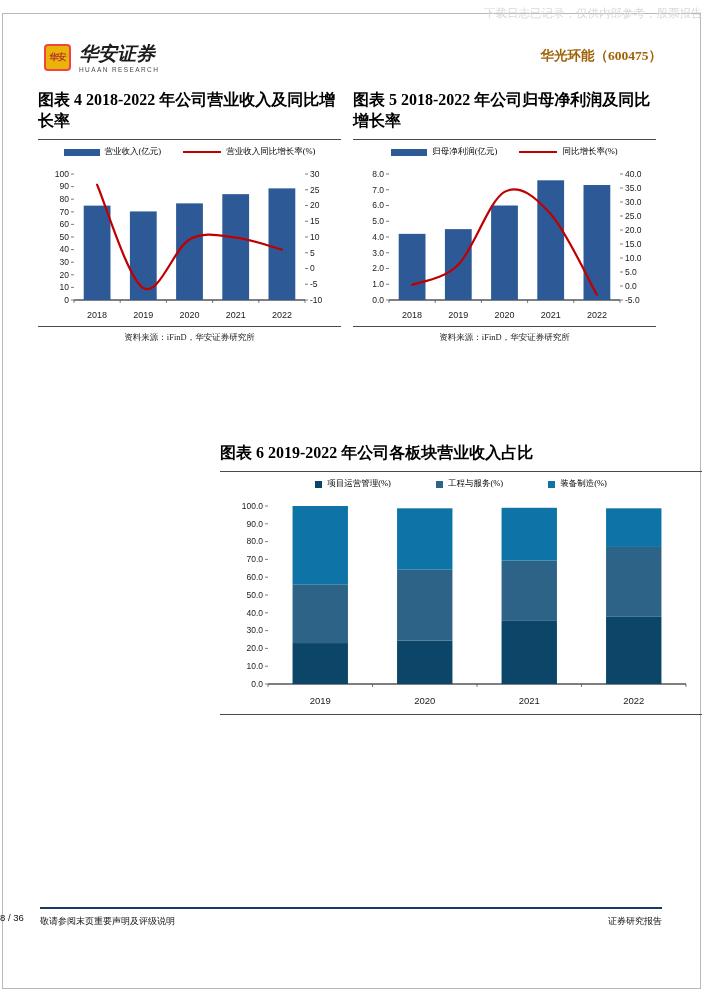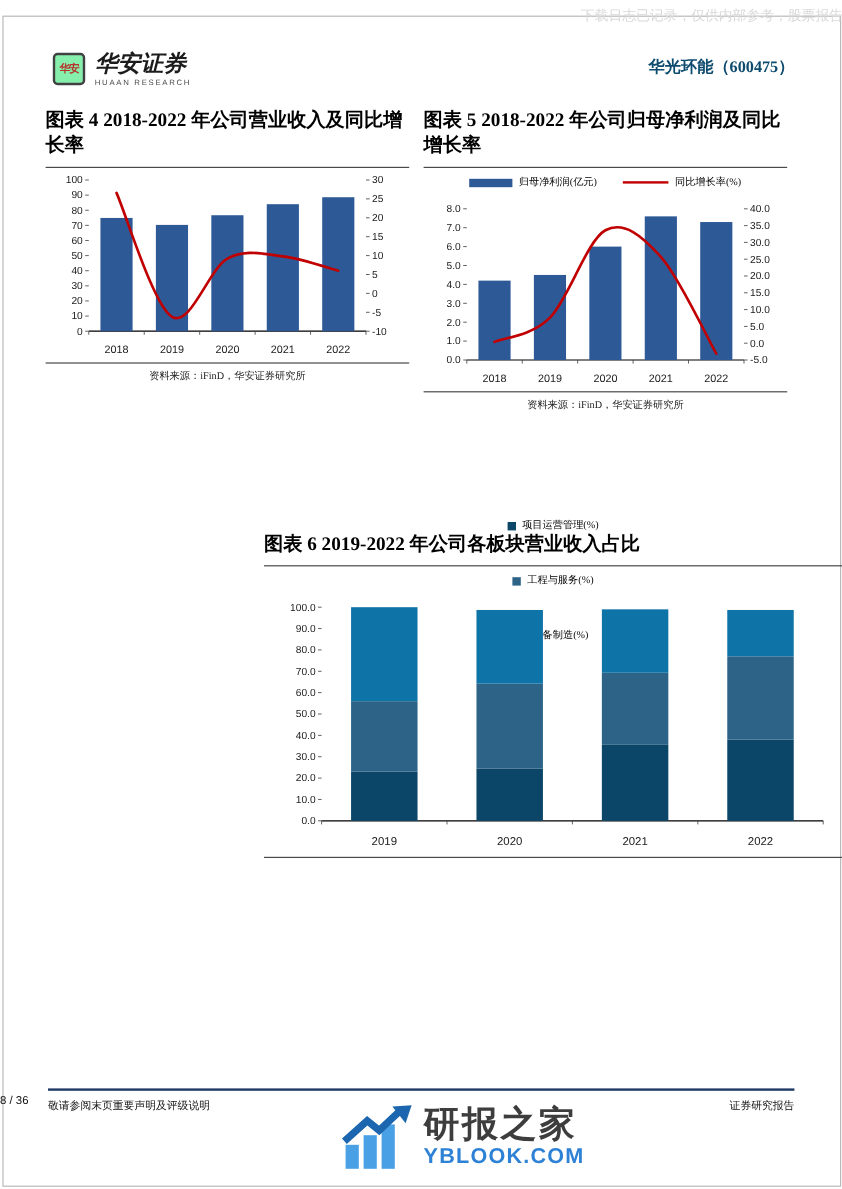--- a/index.html
+++ b/index.html
@@ -4,37 +4,37 @@
 <style>
   html,body{margin:0;padding:0;background:#ffffff;}
   .page{position:relative;width:702px;height:991px;background:#fff;overflow:hidden;
         font-family:"Liberation Serif",serif;color:#000;}
   .page-border{position:absolute;left:2px;right:1px;top:13px;bottom:2px;
         border:1px solid #b9b9b9;pointer-events:none;}
   .top-watermark{position:absolute;top:6px;right:-12px;font-size:11.5px;color:#d9d9d9;
         white-space:nowrap;font-family:"Liberation Sans",sans-serif;}
   
   .brand{position:absolute;left:44px;top:44px;display:flex;gap:8px;align-items:flex-start;}
-  .seal{width:23px;height:23px;border:2px solid #404040;border-radius:4px;color:#b5342c;
+  .seal{width:23px;height:23px;border:2px solid #ef4444;border-radius:4px;color:#b5342c;
         font-size:9px;font-weight:bold;display:flex;align-items:center;justify-content:center;
-        letter-spacing:-1px;background:#86efac;}
+        letter-spacing:-1px;background:#eab308;}
   .brand-name{font-size:19px;font-weight:bold;font-style:italic;color:#1c1c1c;line-height:1;}
   .brand-sub{font-size:6.5px;color:#4a4a4a;letter-spacing:1.4px;margin-top:3px;
         font-family:"Liberation Sans",sans-serif;}
-  .stock-label{position:absolute;right:40px;top:47px;font-size:13.5px;font-weight:bold;color:#0c4a6e;}
+  .stock-label{position:absolute;right:40px;top:47px;font-size:13.5px;font-weight:bold;color:#a16207;}
   
   .fig{position:absolute;}
   #fig4{left:38px;top:90px;width:303px;}
   #fig5{left:353px;top:90px;width:303px;}
   #fig6{left:180px;top:443px;width:482px;margin-left:40px;}
   .fig-title{font-size:16px;font-weight:bold;margin:0 0 7px 0;}
   .fig-rule{border:none;border-top:1px solid #4a4a4a;margin:0;}
   .legend-row{display:flex;justify-content:center;align-items:center;height:24px;font-size:8.5px;}
   .legend-item{display:flex;align-items:center;gap:5px;}
-  .gap20{gap:22px;} .gap55{gap:34px;flex-direction:column;}
+  .gap20{gap:22px;} .gap55{gap:45px;}
   .sw-bar{width:36px;height:7px;display:inline-block;}
   .sw-line{width:38px;height:2.2px;display:inline-block;}
   .sw-sq{width:7px;height:7px;display:inline-block;}
   .fig-source{font-size:8.5px;color:#222;margin-top:5px;text-align:center;}
   svg.chart{display:block;}
   
   .para{position:absolute;left:180px;top:334px;width:482px;font-size:11.5px;line-height:1.82;
         text-align:justify;text-indent:2em;margin:0;}
   
   .footer-rule{position:absolute;left:40px;right:40px;top:907px;border-top:2.5px solid #1F3864;}
@@ -61,20 +61,30 @@
     <div>
       <div class="brand-name">华安证券</div>
       <div class="brand-sub">HUAAN RESEARCH</div>
     </div>
   </div>
   <div class="stock-label">华光环能（600475）</div>
 
   <section class="fig" id="fig4">
     <h3 class="fig-title">图表 4 2018-2022 年公司营业收入及同比增长率</h3>
     <hr class="fig-rule">
+    <div class="legend-row gap20">
+      <span class="legend-item">
+        <span class="sw-bar" style="background: rgb(45, 90, 150);"></span>
+        <span>营业收入(亿元)</span>
+      </span>
+      <span class="legend-item">
+        <span class="sw-line" style="background: rgb(192, 0, 0);"></span>
+        <span>营业收入同比增长率(%)</span>
+      </span>
+    </div>
     <svg class="chart" id="chart4" width="303" height="162" viewBox="0 0 303 162">
         <line x1="33" y1="136" x2="36" y2="136" stroke="#444" stroke-width="0.7"></line>
         <text x="31" y="138.8" text-anchor="end" font-size="8.5" fill="#1a1a1a" font-family="Liberation Sans, sans-serif">0</text>
         <line x1="33" y1="123.4" x2="36" y2="123.4" stroke="#444" stroke-width="0.7"></line>
         <text x="31" y="126.2" text-anchor="end" font-size="8.5" fill="#1a1a1a" font-family="Liberation Sans, sans-serif">10</text>
         <line x1="33" y1="110.80000000000001" x2="36" y2="110.80000000000001" stroke="#444" stroke-width="0.7"></line>
         <text x="31" y="113.60000000000001" text-anchor="end" font-size="8.5" fill="#1a1a1a" font-family="Liberation Sans, sans-serif">20</text>
         <line x1="33" y1="98.19999999999999" x2="36" y2="98.19999999999999" stroke="#444" stroke-width="0.7"></line>
         <text x="31" y="100.99999999999999" text-anchor="end" font-size="8.5" fill="#1a1a1a" font-family="Liberation Sans, sans-serif">30</text>
         <line x1="33" y1="85.6" x2="36" y2="85.6" stroke="#444" stroke-width="0.7"></line>
@@ -272,26 +282,13 @@
         <text x="413.75" y="208" text-anchor="middle" font-size="9.5" fill="#1a1a1a" font-family="Liberation Sans, sans-serif">2022</text>
       </svg>
     <hr class="fig-rule">
   </section>
 
   <div class="footer-rule"></div>
   <div class="footer-left">敬请参阅末页重要声明及评级说明</div>
   <div class="footer-center">8 / 36</div>
   <div class="footer-right">证券研究报告</div>
 
-  <div class="bottom-watermark">
-    <svg width="62" height="56" viewBox="0 0 62 56">
-      <rect x="5" y="34" width="11" height="20" fill="#4aa0e4"></rect>
-      <rect x="20" y="26" width="11" height="28" fill="#4aa0e4"></rect>
-      <rect x="35" y="17" width="11" height="37" fill="#4aa0e4"></rect>
-      <path d="M4,31 L23,14 L33,22 L49,7" fill="none" stroke="#1b66ae" stroke-width="6"></path>
-      <polygon points="44,2 60,1 55,16" fill="#1b66ae"></polygon>
-    </svg>
-    <div class="wm-text">
-      <span class="wm-title">研报之家</span>
-      <span class="wm-site">YBLOOK.COM</span>
-    </div>
-  </div>
 </div>
 
 </body></html>

